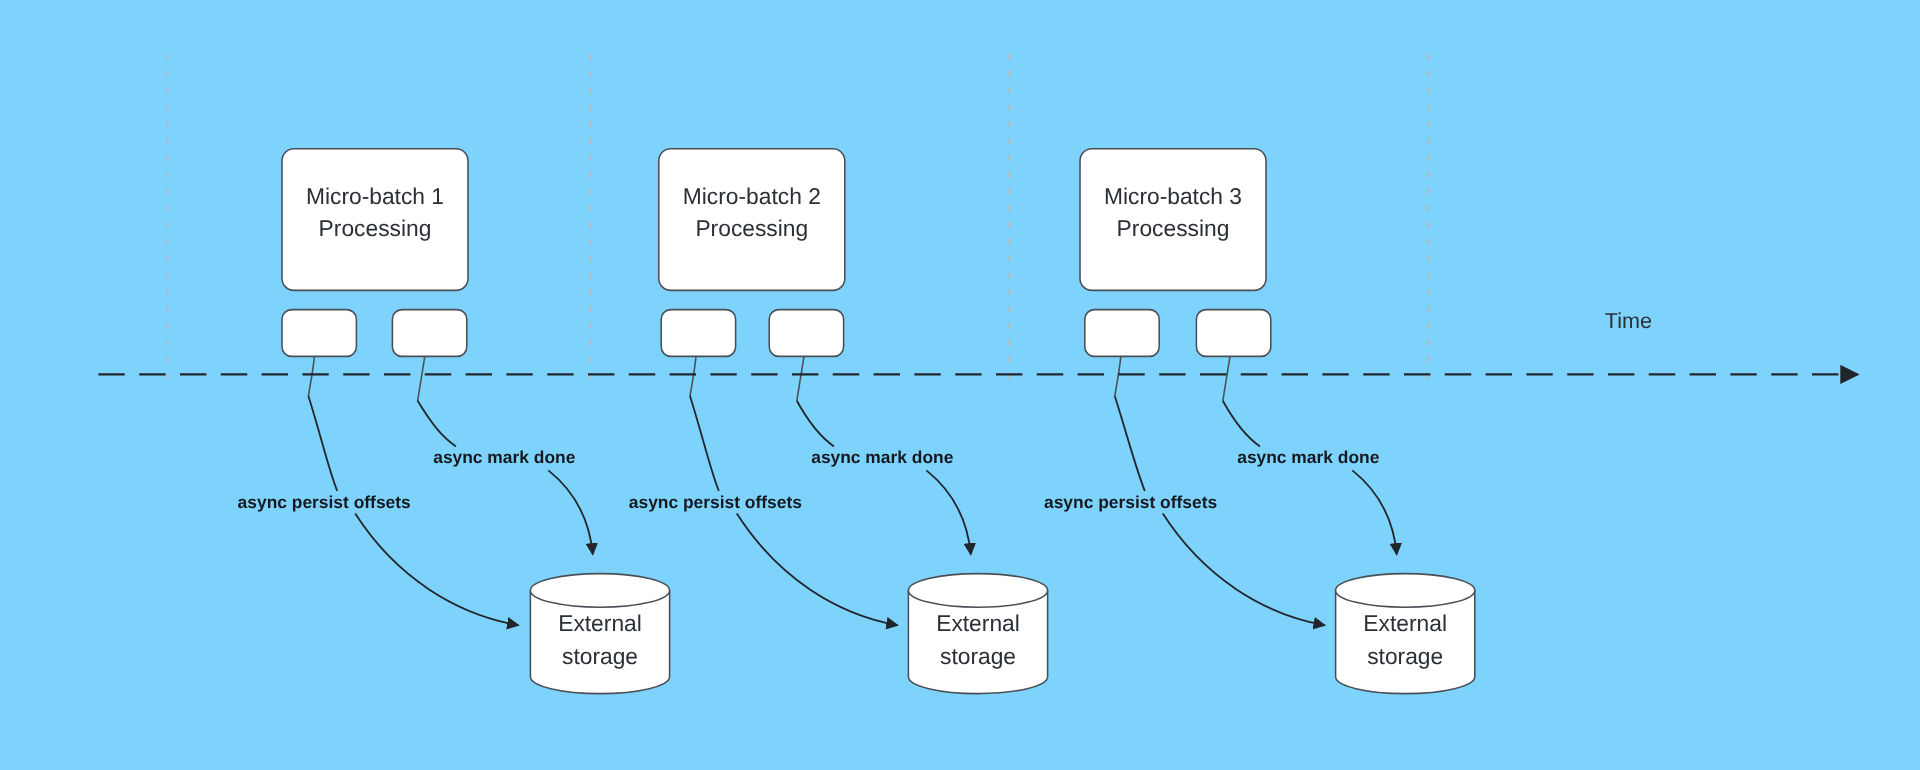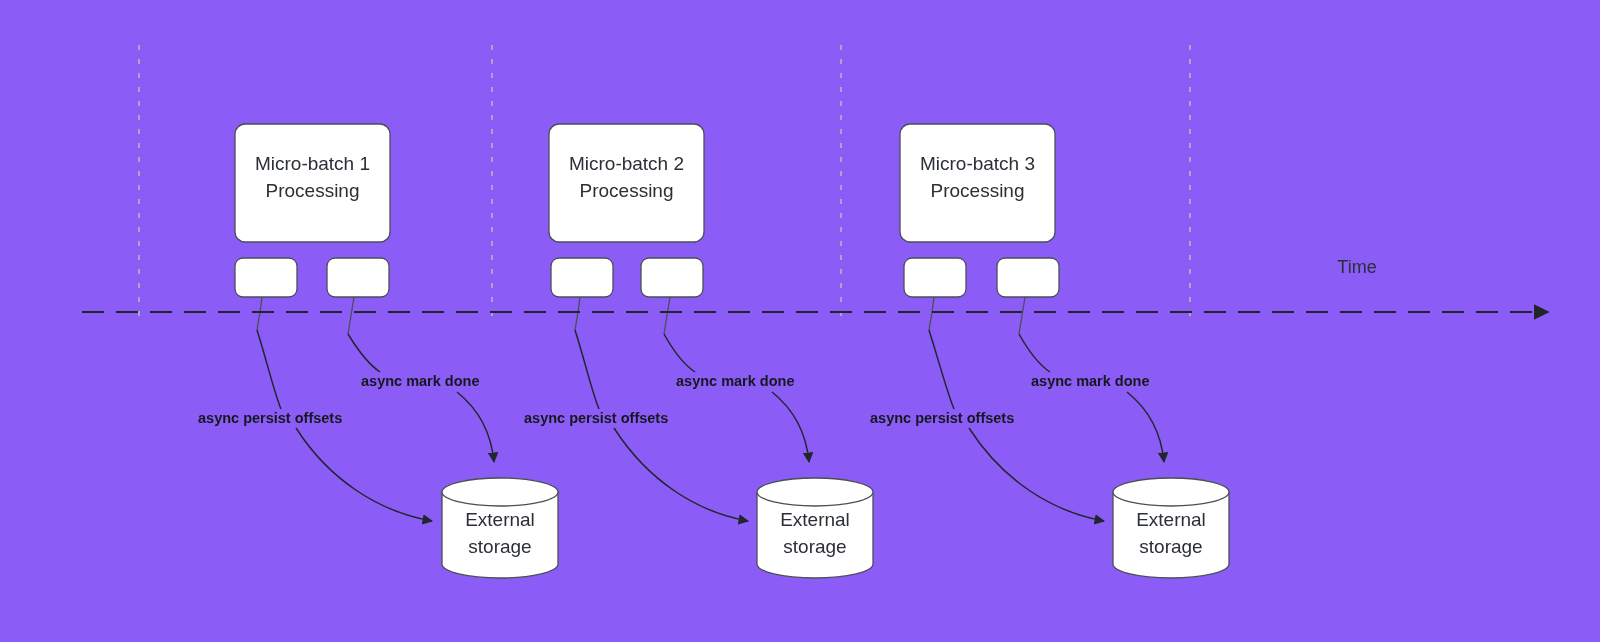--- a/index.html
+++ b/index.html
@@ -7,21 +7,21 @@
     padding: 0;
     background: #ffffff;
   }
   body {
     font-family: "Liberation Sans", sans-serif;
   }
   #canvas {
     position: relative;
     width: 1600px;
     height: 642px;
-    background: #8b5cf6;
+    background: #7dd3fc;
     overflow: hidden;
   }
   #diagram-svg {
     position: absolute;
     left: 0;
     top: 0;
     width: 1600px;
     height: 642px;
   }
   .node-label {

